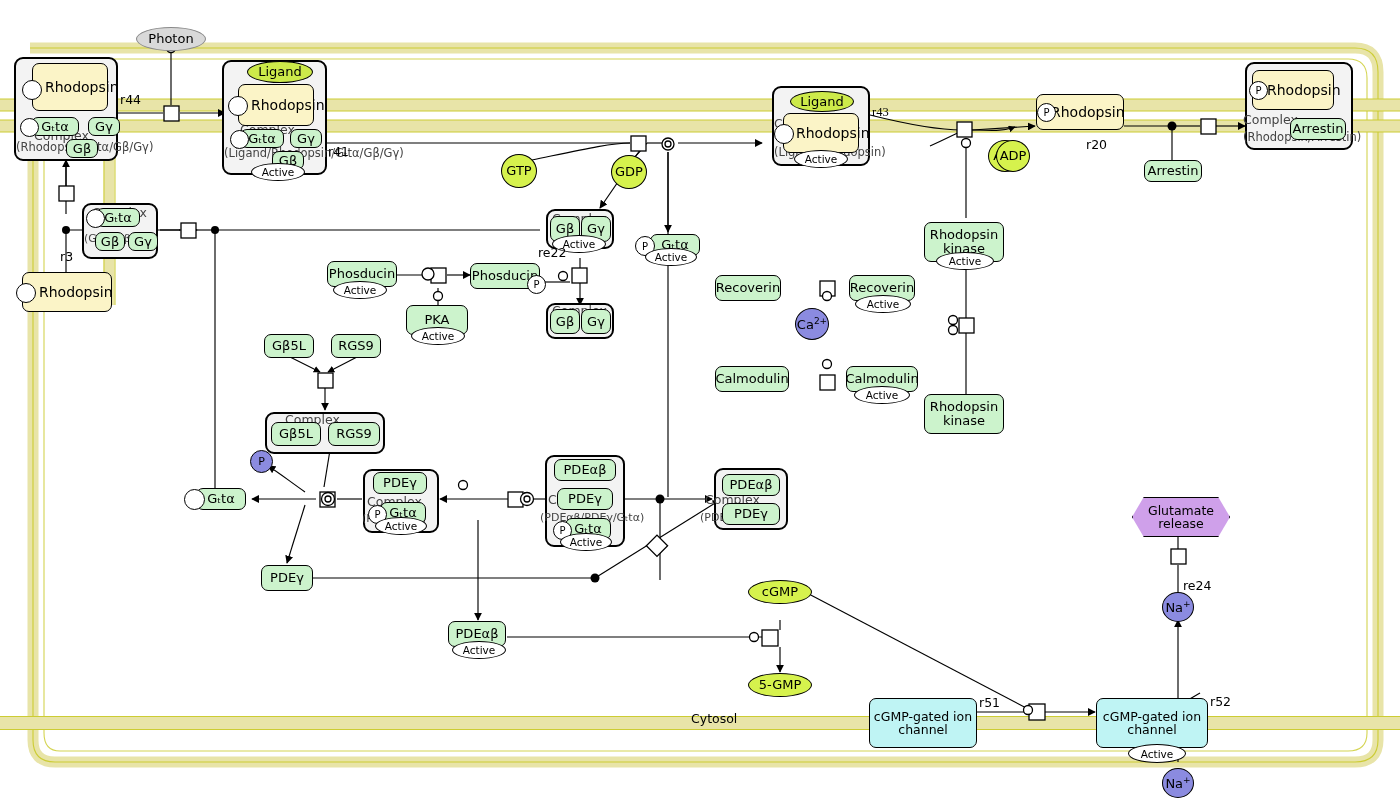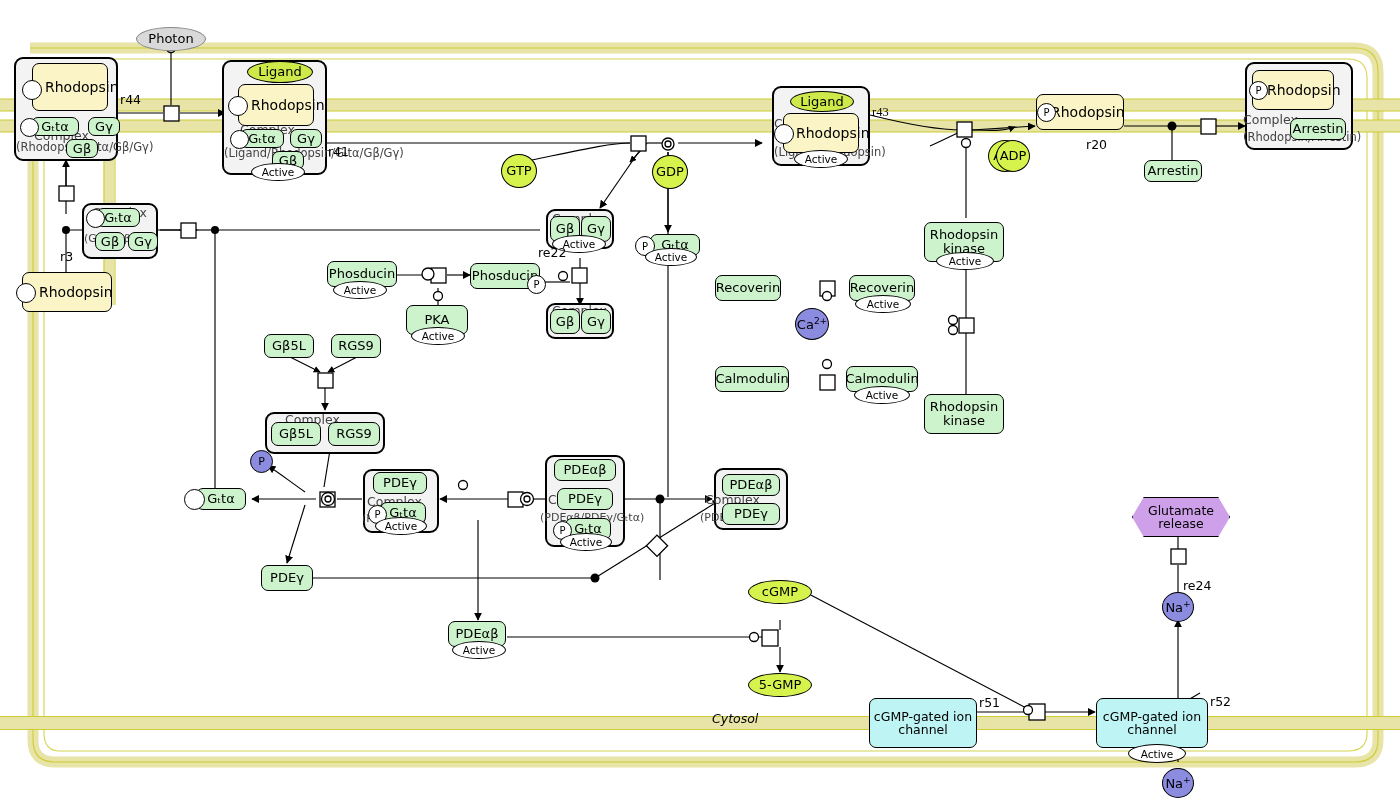--- a/index.html
+++ b/index.html
@@ -326,21 +326,21 @@
     <div class="nd macro" style="left:95px;top:232px;width:30px;height:19px;">
       <span>Gβ</span>
       </div>
     <div class="nd macro" style="left:128px;top:232px;width:30px;height:19px;">
       <span>Gγ</span>
       </div>
 
     <div class="nd simple" style="left:501px;top:154px;width:36px;height:34px;">
       <span>GTP</span>
       </div>
-    <div class="nd simple" style="left:611px;top:155px;width:36px;height:34px;margin-left:41px;">
+    <div class="nd simple" style="left:611px;top:155px;width:36px;height:34px;">
       <span>GDP</span>
       </div>
 
     <div class="nd complexbox" style="left:546px;top:209px;width:68px;height:40px;"></div>
     <div class="cmplabel" style="left:552px;top:211px;">Complex</div>
     <div class="nd macro" style="left:550px;top:216px;width:30px;height:26px;">
       <span>Gβ</span>
       </div>
     <div class="nd macro" style="left:581px;top:216px;width:30px;height:26px;">
       <span>Gγ</span>
@@ -533,16 +533,16 @@
     <div class="rxlabel" style="left:120px;top:92px;">r44</div>
     <div class="rxlabel" style="left:328px;top:144px;">r41</div>
     <div class="rxlabel" style="left:872px;top:105px;font-family:Liberation Serif, serif;">r43</div>
     <div class="rxlabel" style="left:1086px;top:137px;text-align:right;">r20</div>
     <div class="rxlabel" style="left:60px;top:249px;">r3</div>
     <div class="rxlabel" style="left:538px;top:245px;">re22</div>
     <div class="rxlabel" style="left:979px;top:695px;text-align:right;">r51</div>
     <div class="rxlabel" style="left:1210px;top:694px;">r52</div>
     <div class="rxlabel" style="left:1183px;top:578px;">re24</div>
 
-    <div class="compartlabel" style="left:712px;top:711px;font-style:italic;">Cytosol</div>
+    <div class="compartlabel" style="left:691px;top:711px;">Cytosol</div>
 
   </div>
 </div>
 
 </body></html>

